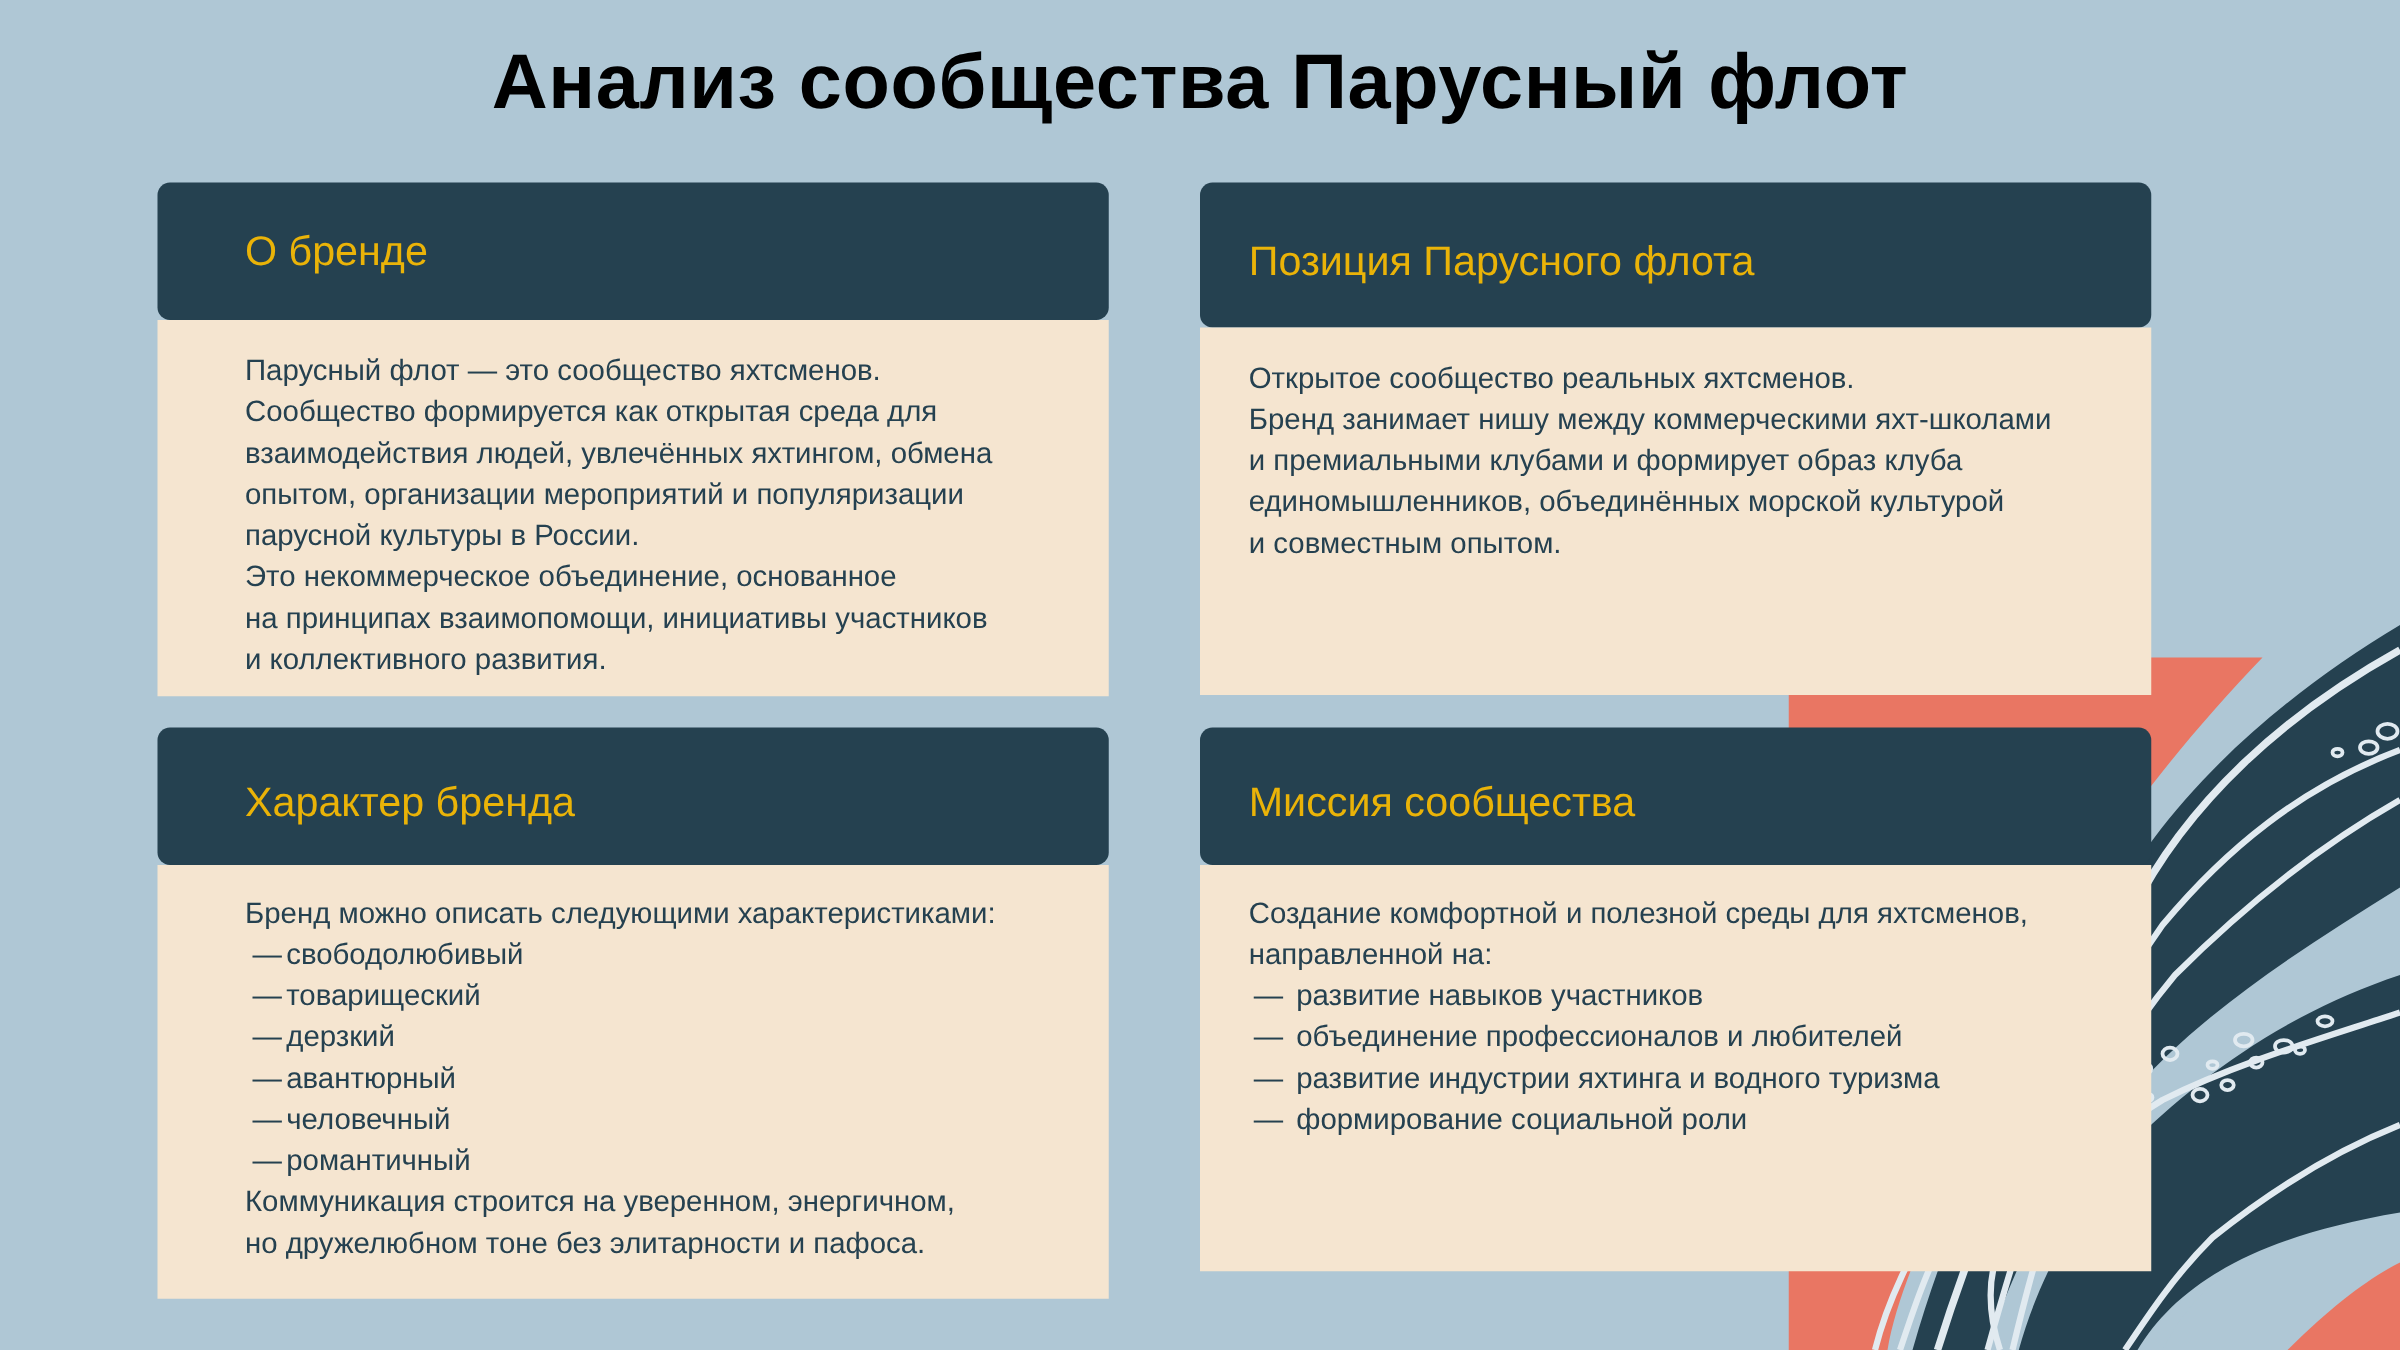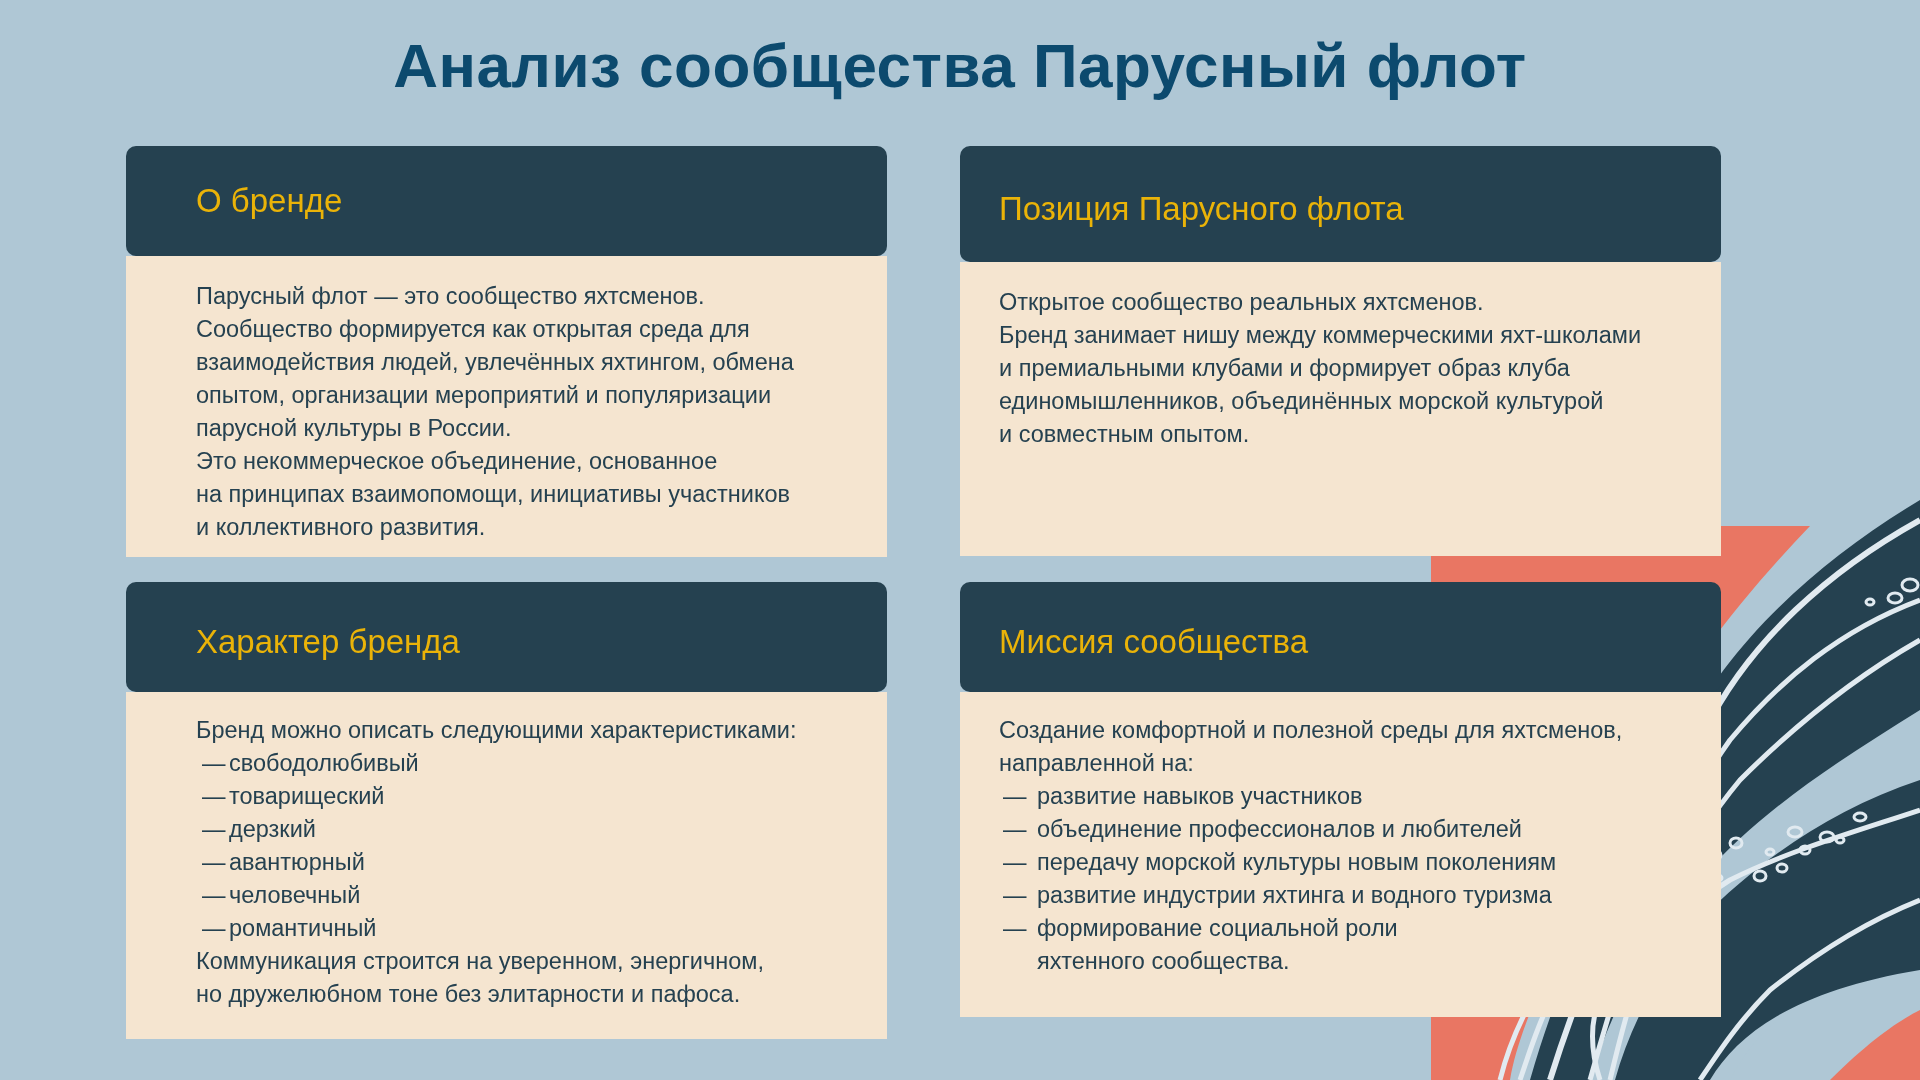--- a/index.html
+++ b/index.html
@@ -5,21 +5,21 @@
   html, body { margin:0; padding:0; }
   body {
     width:1920px; height:1080px; overflow:hidden; position:relative;
     background:#AFC7D5;
     font-family:"Liberation Sans", "DejaVu Sans", sans-serif;
     color:#254150;
   }
   .title {
     position:absolute; left:0; top:28px; width:1920px; text-align:center;
     font-family:"Liberation Sans", sans-serif; font-weight:bold;
-    font-size:62px; color:#0c4a6e; letter-spacing:0.5px; line-height:76px;
+    font-size:62px; color:#000000; letter-spacing:0.5px; line-height:76px;
   }
   .deco { position:absolute; left:1400px; top:480px; width:520px; height:600px; }
   .card { position:absolute; }
   .card-header {
     background:#254150; color:#eab308;
     font-family:Liberation Sans, sans-serif; font-size:33px;
     box-sizing:border-box; display:flex; align-items:center;border-radius:10px;
   }
   .card-body {
     background:#F5E5D0; color:#254150;
@@ -131,19 +131,17 @@
 </div>
 
 <div class="card" id="c4">
   <div class="card-header">Миссия сообщества</div>
   <div class="card-body">
     <p>Создание комфортной и полезной среды для яхтсменов,</p>
     <p>направленной на:</p>
     <ul class="bullets wide">
       <li>развитие навыков участников</li>
       <li>объединение профессионалов и любителей</li>
-      <li>передачу морской культуры новым поколениям</li>
       <li>развитие индустрии яхтинга и водного туризма</li>
       <li>формирование социальной роли</li>
     </ul>
-    <p class="cont">яхтенного сообщества.</p>
   </div>
 </div>
 
 </body></html>

